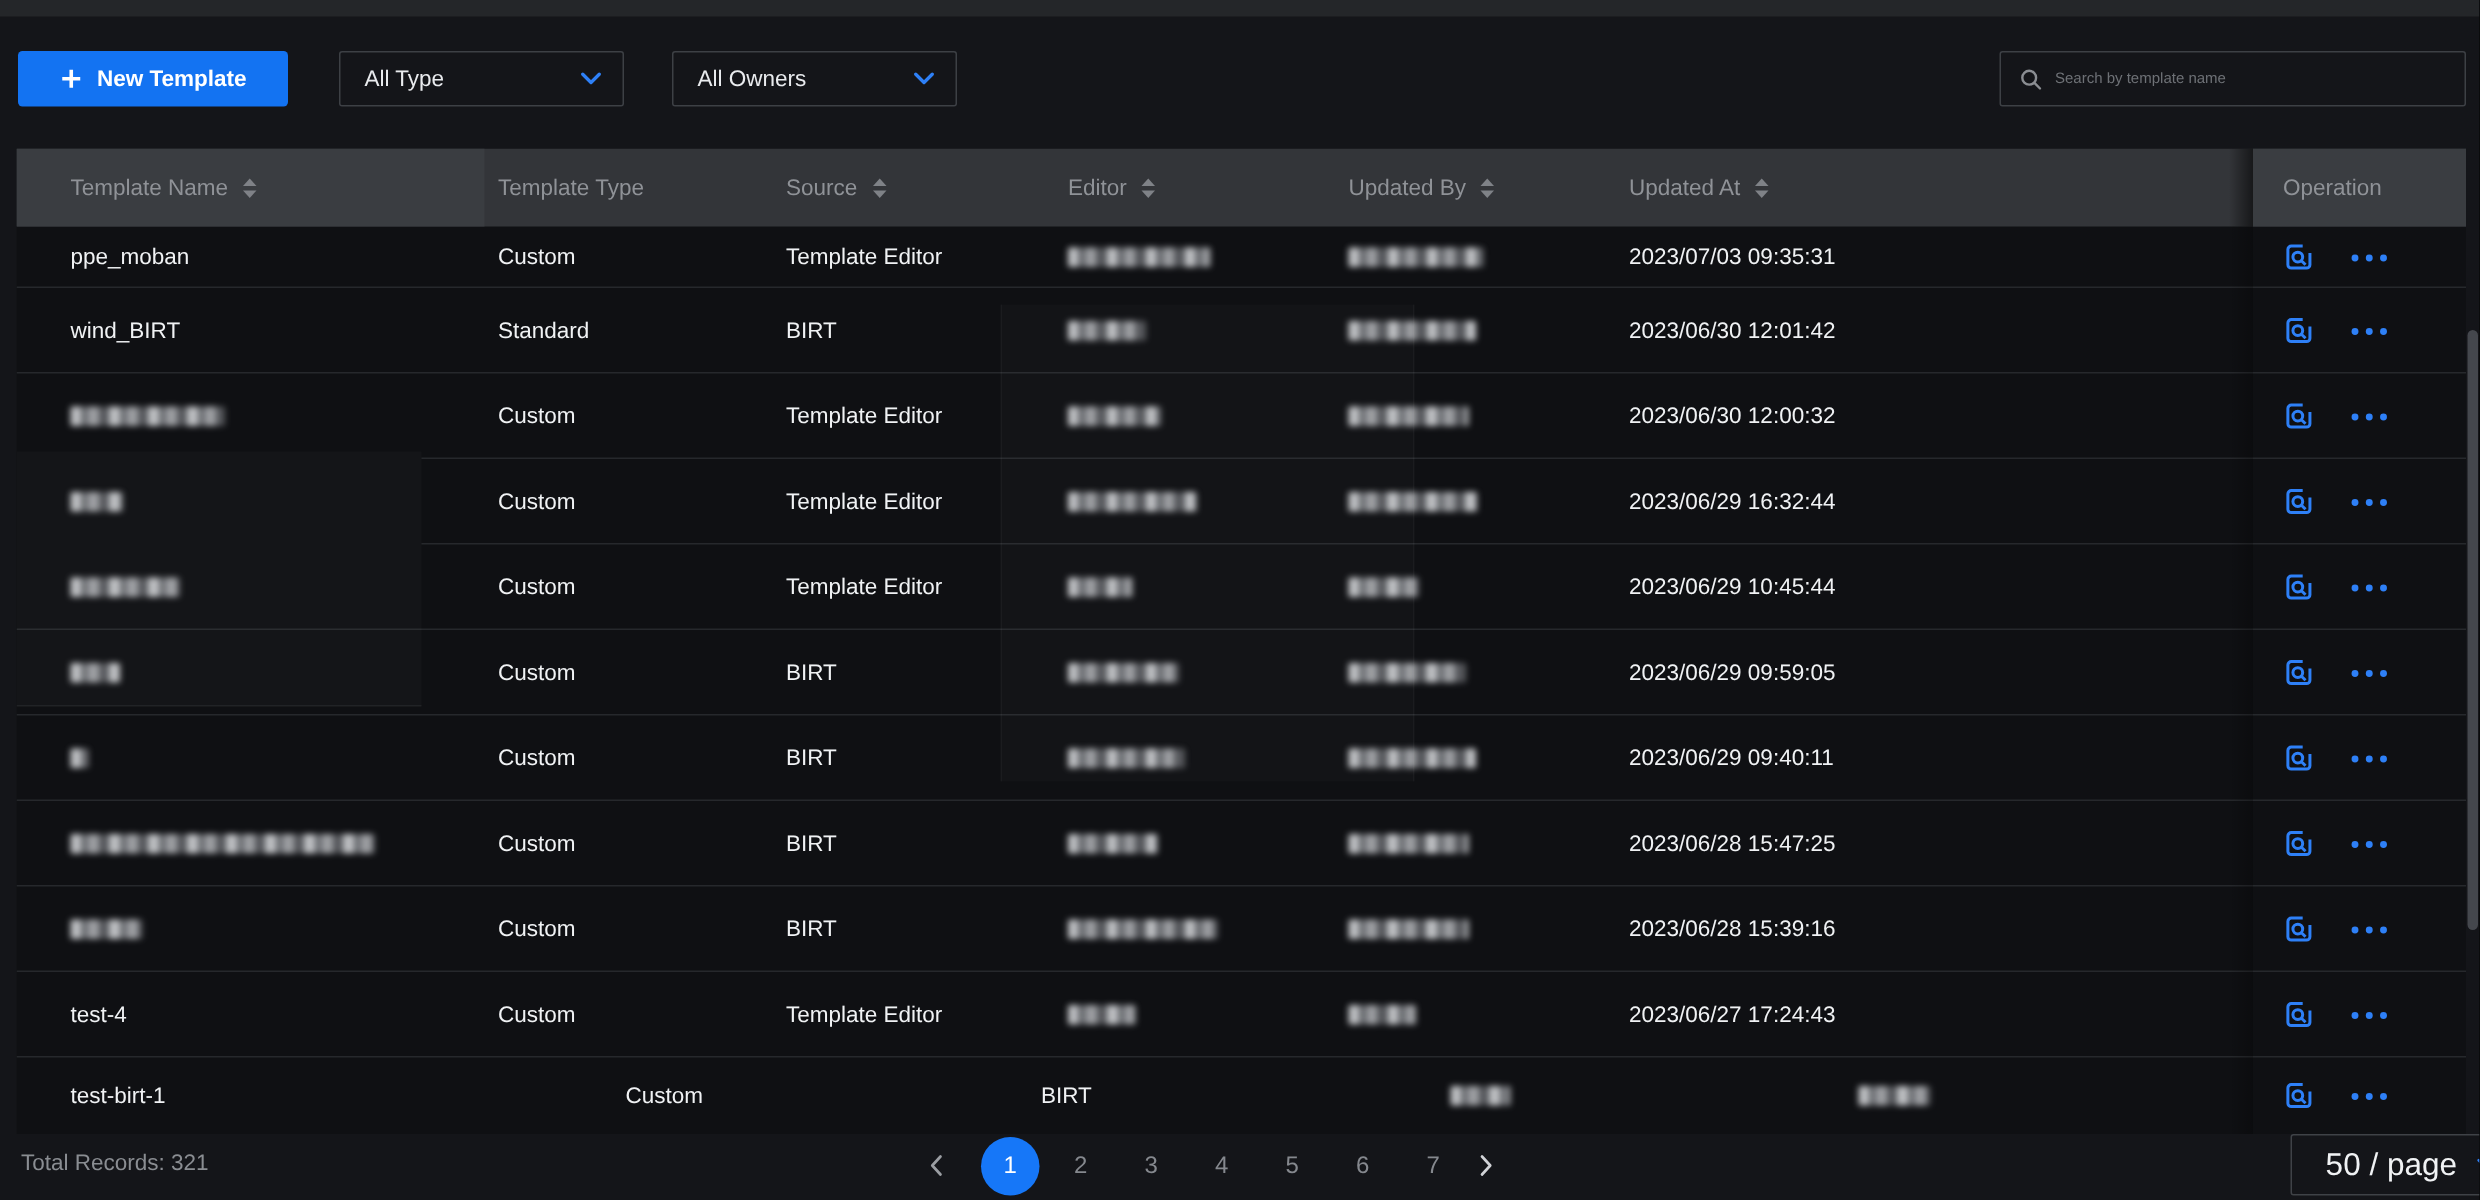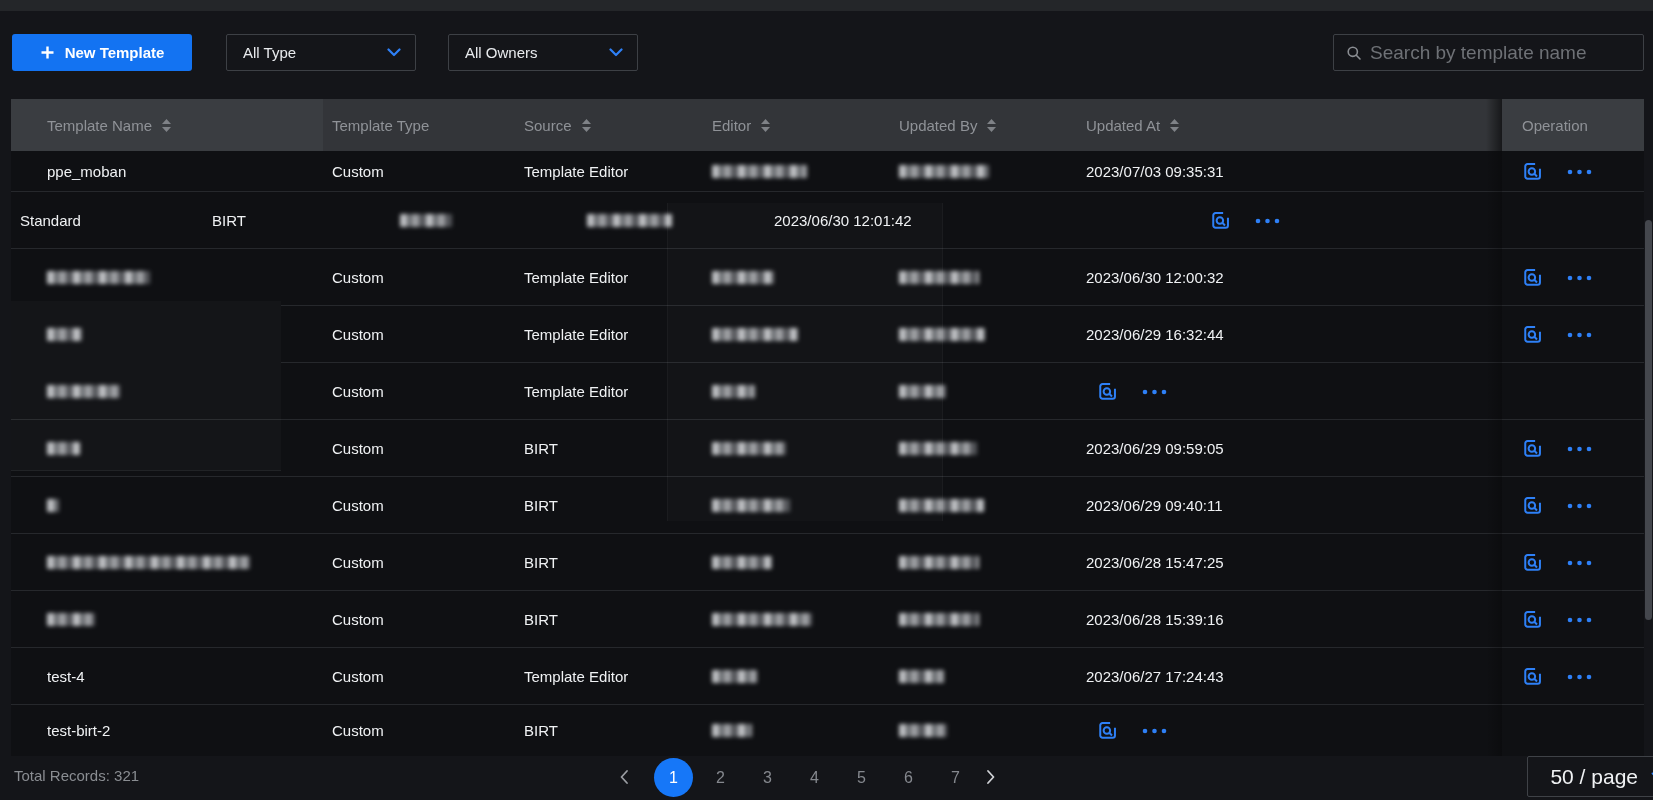--- a/index.html
+++ b/index.html
@@ -26,33 +26,33 @@
   }
   .dd-type  { left:226px; }
   .dd-owner { left:448px; }
   .searchbox {
     position:absolute; left:1333px; top:34px; width:311px; height:37px;
     background:#141519; border:1px solid #3d4045; border-radius:2px;
     display:flex; align-items:center; padding:0 10px 0 12px; gap:8px;
   }
   .searchbox input {
     flex:1; background:transparent; border:none; outline:none;
-    color:#e9ebee; font-size:19px; font-family:inherit;
+    color:#e9ebee; font-size:10px; font-family:inherit;
   }
   .searchbox input::placeholder { color:#6e7176; }
 
   
   .table { position:absolute; left:11px; top:99px; width:1633px; height:657px; overflow:hidden; }
   .thead { display:flex; height:52px; background:#333539; color:#8f9297; position:relative; z-index:2; }
   .th { display:flex; align-items:center; gap:9px; overflow:hidden; }
   .th.fixed { background:#3a3d41; }
   .th-op-shadow { position:absolute; left:1475px; top:0; width:16px; height:52px;
     background:linear-gradient(to right, rgba(0,0,0,0), rgba(0,0,0,0.55)); }
   .tbody { position:relative; background:#0f1013; height:605px; z-index:1; }
-  .row { display:flex; position:relative; height:57px; }
+  .row { display:flex; position:relative; height:57px;justify-content:space-between; }
   .row.r0 { height:41px; }
   .row.r10 { height:51px; }
   .row::after { content:""; position:absolute; left:0; right:0; bottom:0; height:1px; background:#26282c; }
   .row.cut::after { left:270px; }
   .row.last::after { display:none; }
   .cell { display:flex; align-items:center; overflow:hidden; color:#f0f2f4; }
   .col-name { width:312px; padding-left:36px; }
   .col-type { width:192px; padding-left:9px; }
   .col-source { width:188px; padding-left:9px; }
   .col-owner { width:187px; padding-left:9px; }
@@ -231,20 +231,23 @@
             <span class="icon-btn">
               <svg width="25" height="6" viewBox="0 0 25 6">
                 <circle cx="3" cy="3" r="2.3" fill="#2e80f7"></circle>
                 <circle cx="12.5" cy="3" r="2.3" fill="#2e80f7"></circle>
                 <circle cx="22" cy="3" r="2.3" fill="#2e80f7"></circle>
               </svg>
             </span>
           </div>
         </div>
         <div class="row r1">
+          <div class="cell col-name">
+            <span>wind_BIRT</span>
+          </div>
           <div class="cell col-type">
             <span>Standard</span>
           </div>
           <div class="cell col-source">
             <span>BIRT</span>
           </div>
           <div class="cell col-owner">
             <div class="mask" style="width: 52px;"></div>
           </div>
           <div class="cell col-updated_by">
@@ -351,20 +354,23 @@
           </div>
           <div class="cell col-source">
             <span>Template Editor</span>
           </div>
           <div class="cell col-owner">
             <div class="mask" style="width: 43px;"></div>
           </div>
           <div class="cell col-updated_by">
             <div class="mask" style="width: 47px;"></div>
           </div>
+          <div class="cell col-updated_at">
+            <span>2023/06/29 10:45:44</span>
+          </div>
           <div class="cell col-operation">
             <span class="icon-btn">
               <svg width="21" height="21" viewBox="0 0 20 20" fill="none" stroke="#2e80f7" stroke-width="1.9">
                 <path d="M12.5 2.9 H5.3 A2.2 2.2 0 0 0 3.1 5.1 V14.7 A2.2 2.2 0 0 0 5.3 16.9 H14.9 A2.2 2.2 0 0 0 17.1 14.7 V7.3"></path>
                 <circle cx="9.4" cy="9.9" r="3.1"></circle>
                 <path d="M11.7 12.2 L14.3 14.8"></path>
               </svg>
             </span>
             <span class="icon-btn">
               <svg width="25" height="6" viewBox="0 0 25 6">
@@ -550,21 +556,21 @@
               <svg width="25" height="6" viewBox="0 0 25 6">
                 <circle cx="3" cy="3" r="2.3" fill="#2e80f7"></circle>
                 <circle cx="12.5" cy="3" r="2.3" fill="#2e80f7"></circle>
                 <circle cx="22" cy="3" r="2.3" fill="#2e80f7"></circle>
               </svg>
             </span>
           </div>
         </div>
         <div class="row r10 last">
           <div class="cell col-name">
-            <span>test-birt-2</span>
+            <span>test-birt-1</span>
           </div>
           <div class="cell col-type">
             <span>Custom</span>
           </div>
           <div class="cell col-source">
             <span>BIRT</span>
           </div>
           <div class="cell col-owner">
             <div class="mask" style="width: 40px;"></div>
           </div>

